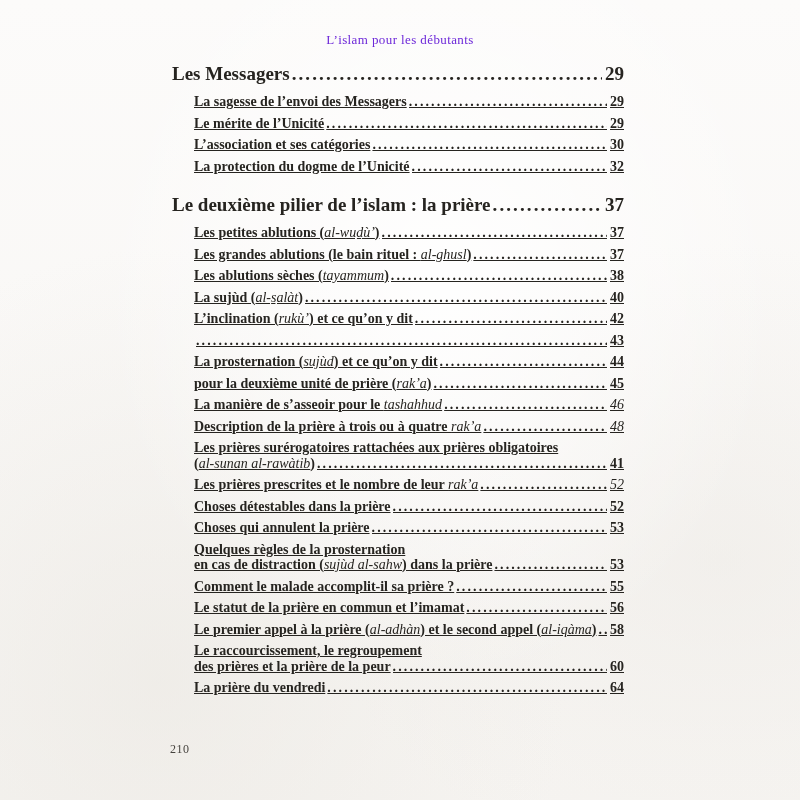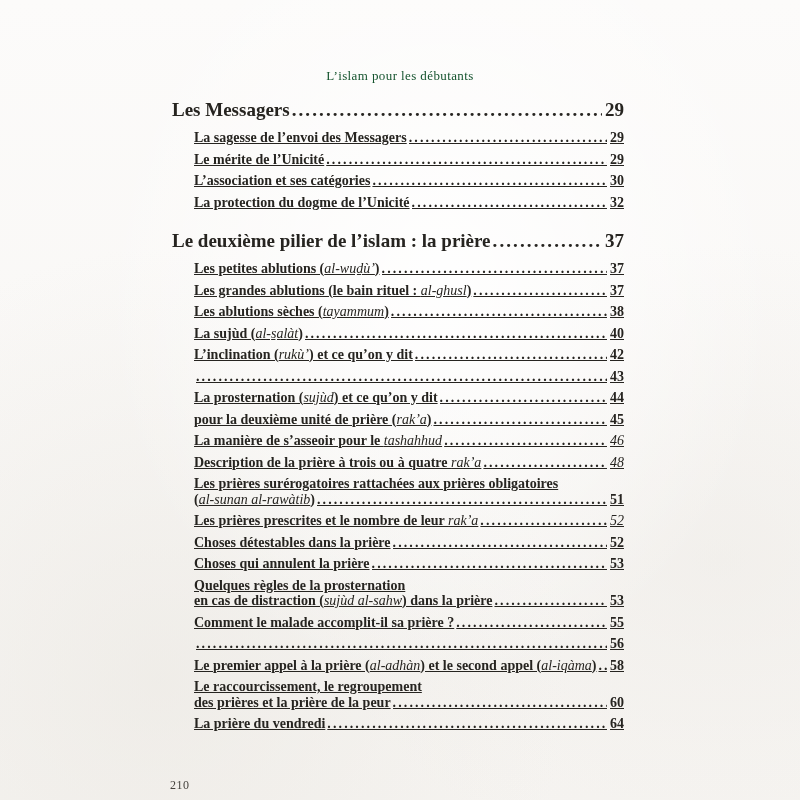--- a/index.html
+++ b/index.html
@@ -8,21 +8,21 @@
     font-family:"Liberation Serif","DejaVu Serif",serif;
     background:
       radial-gradient(ellipse at 55% 35%, rgba(255,255,255,0.9) 0%, rgba(255,255,255,0) 55%),
       radial-gradient(ellipse at 20% 85%, rgba(233,230,224,0.55) 0%, rgba(233,230,224,0) 45%),
       radial-gradient(ellipse at 90% 70%, rgba(236,233,228,0.5) 0%, rgba(236,233,228,0) 40%),
       linear-gradient(#fcfbfa, #f6f4f1);
   }
   .page{position:relative;width:800px;height:800px;color:#262420;}
   .running-header{
     padding-top:32px;text-align:center;
-    font-size:13px;letter-spacing:0.4px;color:#14532d;margin-top:36px;
+    font-size:13px;letter-spacing:0.4px;color:#6d28d9;
   }
   .toc{width:452px;margin:15px 0 0 172px;}
   .row{display:flex;align-items:flex-start;width:100%;}
   .txt{white-space:nowrap;flex:0 0 auto;}
   .leader{flex:1 1 auto;min-width:0;overflow:hidden;white-space:nowrap;margin:0 1px 0 2px;}
   .dots{letter-spacing:2.1px;}
   .pageno{flex:0 0 auto;padding-left:2px;}
   .sec-title{font-size:19px;line-height:22px;font-weight:bold;margin:0 0 9px 0;}
   .sec + .sec .sec-title{margin-top:20px;}
   .entries{margin-left:22px;text-decoration:underline;}
@@ -153,21 +153,21 @@
               <span class="txt"><span>Description de la prière à trois ou à quatre </span><span class="it">rak’a</span></span>
               <span class="leader"><span class="dots">................................................................................................................................................................</span></span>
               <span class="pageno pi">48</span>
             </div>
           </div>
           <div class="entry">
             <div class="line"><span>Les prières surérogatoires rattachées aux prières obligatoires</span></div>
             <div class="row">
               <span class="txt"><span>(</span><span class="it">al-sunan al-rawàtib</span><span>)</span></span>
               <span class="leader"><span class="dots">................................................................................................................................................................</span></span>
-              <span class="pageno">51</span>
+              <span class="pageno">41</span>
             </div>
           </div>
           <div class="entry">
             <div class="row">
               <span class="txt"><span>Les prières prescrites et le nombre de leur </span><span class="it">rak’a</span></span>
               <span class="leader"><span class="dots">................................................................................................................................................................</span></span>
               <span class="pageno pi">52</span>
             </div>
           </div>
           <div class="entry">
@@ -194,20 +194,21 @@
           </div>
           <div class="entry">
             <div class="row">
               <span class="txt"><span>Comment le malade accomplit-il sa prière ?</span></span>
               <span class="leader"><span class="dots">................................................................................................................................................................</span></span>
               <span class="pageno">55</span>
             </div>
           </div>
           <div class="entry">
             <div class="row">
+              <span class="txt"><span>Le statut de la prière en commun et l’imamat</span></span>
               <span class="leader"><span class="dots">................................................................................................................................................................</span></span>
               <span class="pageno">56</span>
             </div>
           </div>
           <div class="entry">
             <div class="row">
               <span class="txt"><span>Le premier appel à la prière (</span><span class="it">al-adhàn</span><span>) et le second appel (</span><span class="it">al-iqàma</span><span>)</span></span>
               <span class="leader"><span class="dots">................................................................................................................................................................</span></span>
               <span class="pageno">58</span>
             </div>

